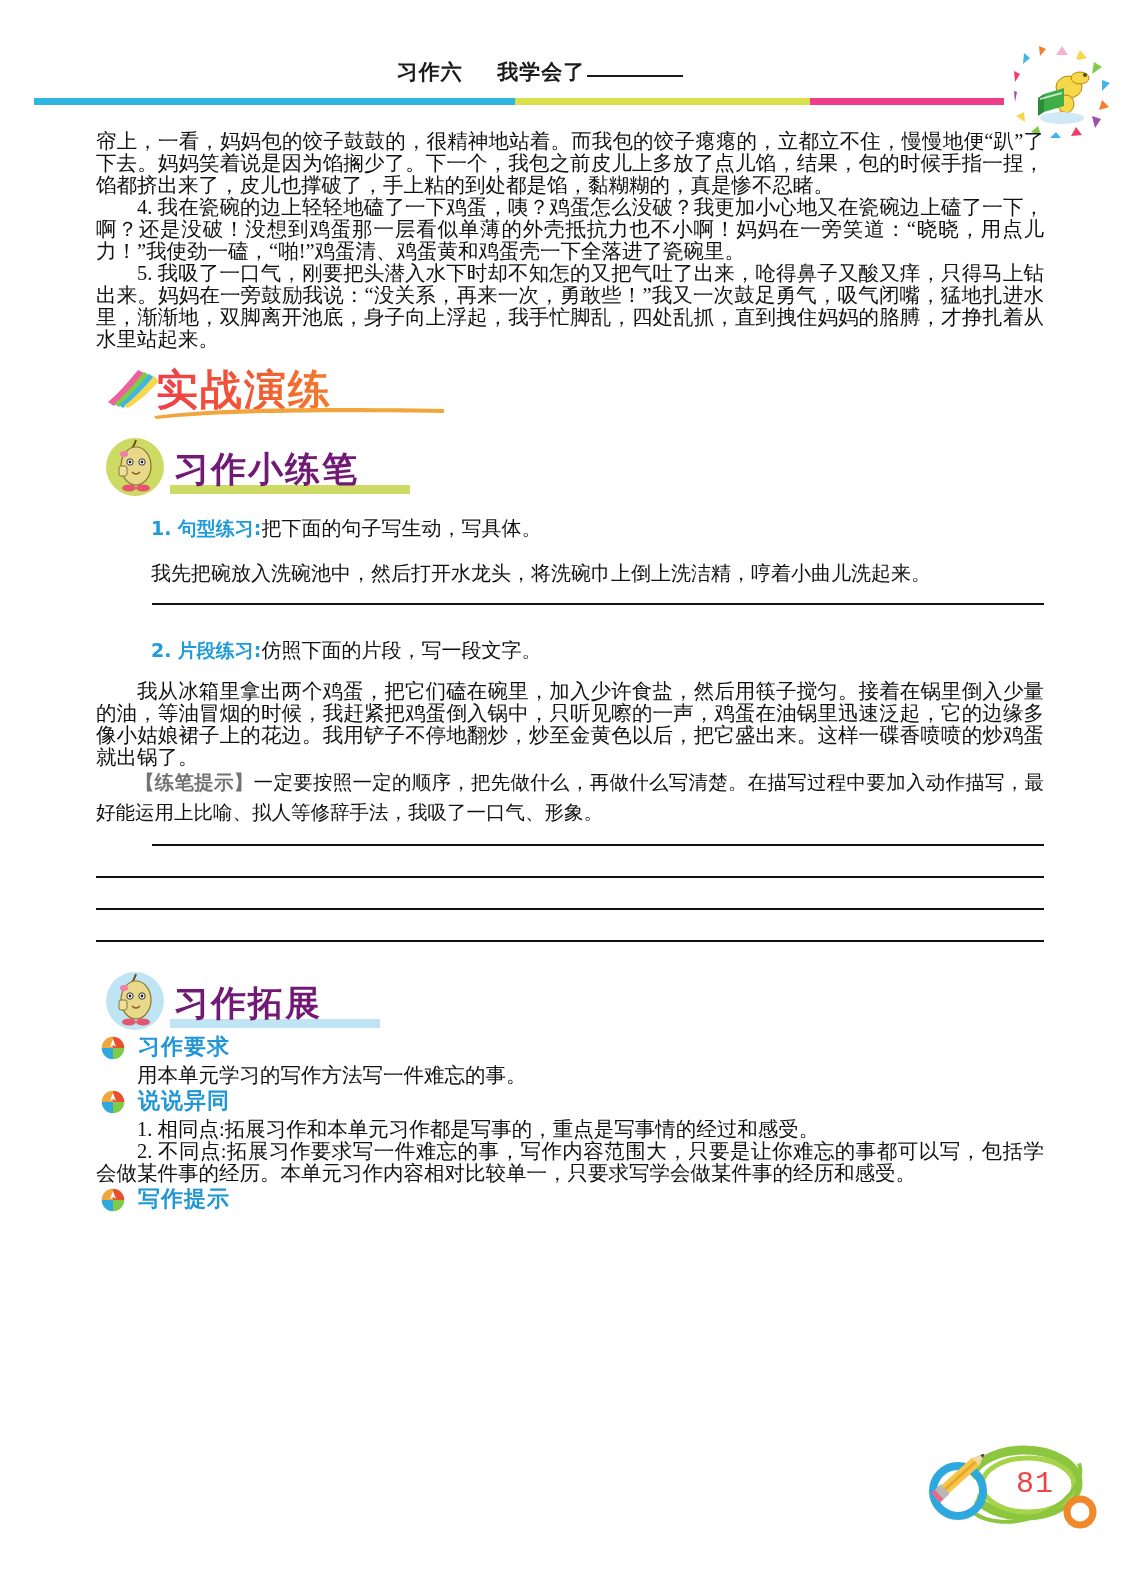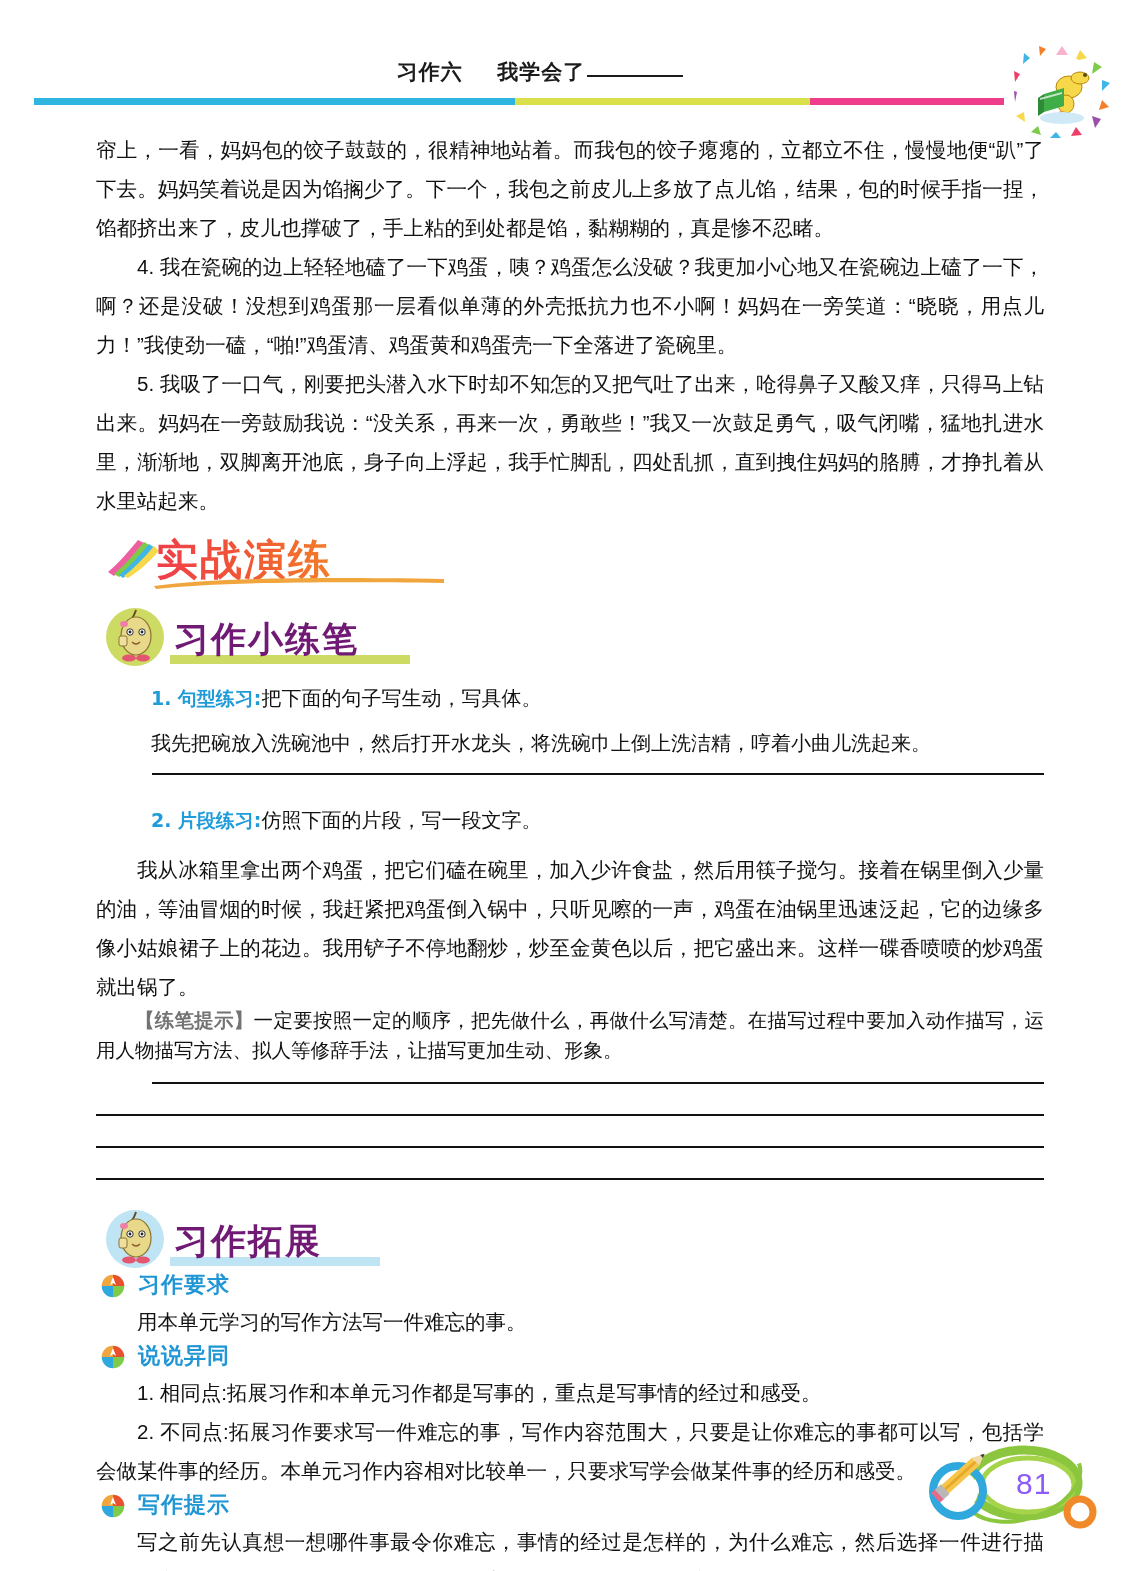--- a/index.html
+++ b/index.html
@@ -65,25 +65,25 @@
   #content {
     position: absolute;
     top: 130px;
     left: 96px;
     width: 948px;
   }
 
   p.body-text {
     margin: 0;
     font-size: 20.5px;
-    line-height: 39px;
+    line-height: 22px;
     color: #111111;
     text-align: justify;
     text-justify: inter-ideograph;
-    font-family: Liberation Sans, sans-serif;
+    font-family: Liberation Serif, serif;
   }
   p.indent { text-indent: 2em; }
 
   
   p.kai {
     font-family: "DejaVu Serif", "Liberation Serif", serif;
     font-size: 19.5px;
     line-height: 30px;
   }
 
@@ -204,24 +204,24 @@
     position: absolute;
     right: 16px;
     bottom: 18px;
     width: 200px;
     height: 120px;
   }
   #page-number {
     position: absolute;
     left: 104px;
     top: 34px;
-    font-family: Liberation Sans, sans-serif;
+    font-family: Liberation Mono, monospace;
     font-size: 30px;
     font-weight: 500;
-    color: #8b5cf6;
+    color: #ef4444;
     letter-spacing: 1px;
   }
 </style>
 </head>
 <body>
 
 <div id="page-header">
 
   <div id="header-title">
     <span>习作六</span>
@@ -322,21 +322,21 @@
     </div>
   </div>
 
   <div class="exercise" style="margin-top:0">
     <p class="ex-prompt-line">
       <span class="ex-label">2.</span>
       <span class="ex-label">片段练习:</span><span>仿照下面的片段，写一段文字。</span>
     </p>
     <p class="body-text indent">我从冰箱里拿出两个鸡蛋，把它们磕在碗里，加入少许食盐，然后用筷子搅匀。接着在锅里倒入少量的油，等油冒烟的时候，我赶紧把鸡蛋倒入锅中，只听见嚓的一声，鸡蛋在油锅里迅速泛起，它的边缘多像小姑娘裙子上的花边。我用铲子不停地翻炒，炒至金黄色以后，把它盛出来。这样一碟香喷喷的炒鸡蛋就出锅了。</p>
     <p class="body-text kai indent">
-      <span class="tip-tag">【练笔提示】</span><span>一定要按照一定的顺序，把先做什么，再做什么写清楚。在描写过程中要加入动作描写，运用人物描写方法、拟人等修辞手法，让描写更加生动、形象。</span>
+      <span class="tip-tag">【练笔提示】</span><span>一定要按照一定的顺序，把先做什么，再做什么写清楚。在描写过程中要加入动作描写，最好能运用上比喻、拟人等修辞手法，我吸了一口气、形象。</span>
     </p>
     <div class="write-lines" style="margin-top:16px">
       <div class="write-line short"></div>
       <div class="write-line"></div>
       <div class="write-line"></div>
       <div class="write-line"></div>
     </div>
   </div>
 
   <div class="badge-heading" style="margin-top:26px">
@@ -392,21 +392,20 @@
       <circle cx="13" cy="13" r="12" fill="#f0f0e8"></circle>
       <path d="M13 1 A12 12 0 0 1 25 13 L13 13 Z" fill="#e8502e"></path>
       <path d="M13 13 L25 13 A12 12 0 0 1 13 25 Z" fill="#7ecb4a"></path>
       <path d="M13 13 L13 25 A12 12 0 0 1 1 13 Z" fill="#2fa8dd"></path>
       <path d="M1 13 A12 12 0 0 1 13 1 L13 13 Z" fill="#f0a63c"></path>
       <path d="M13 4 L16 12 L13 10 L10 12 Z" fill="#ffffff"></path>
       <circle cx="13" cy="13" r="12" fill="none" stroke="#ffffff" stroke-width="1.4"></circle>
     </svg>
     <div class="sub-label">写作提示</div>
   </div>
-  <p class="body-text indent">写之前先认真想一想哪件事最令你难忘，事情的经过是怎样的，为什么难忘，然后选择一件进行描述。一定要写清事情的经过，运用人物描写方法，表达自己当时真实的感受。</p>
 
 </div>
 
 <div id="page-footer">
   <svg style="position:absolute;left:0;top:0;width:200px;height:120px" viewBox="0 0 200 120">
 
     <g>
       <ellipse cx="112" cy="50" rx="54" ry="33" fill="none" stroke="#8cc63f" stroke-width="9"></ellipse>
       <ellipse cx="116" cy="52" rx="46" ry="27" fill="none" stroke="#a5d44a" stroke-width="5"></ellipse>
       <ellipse cx="110" cy="49" rx="60" ry="37" fill="none" stroke="#8cc63f" stroke-width="4" stroke-dasharray="140 200" transform="rotate(-18 110 49)"></ellipse>

